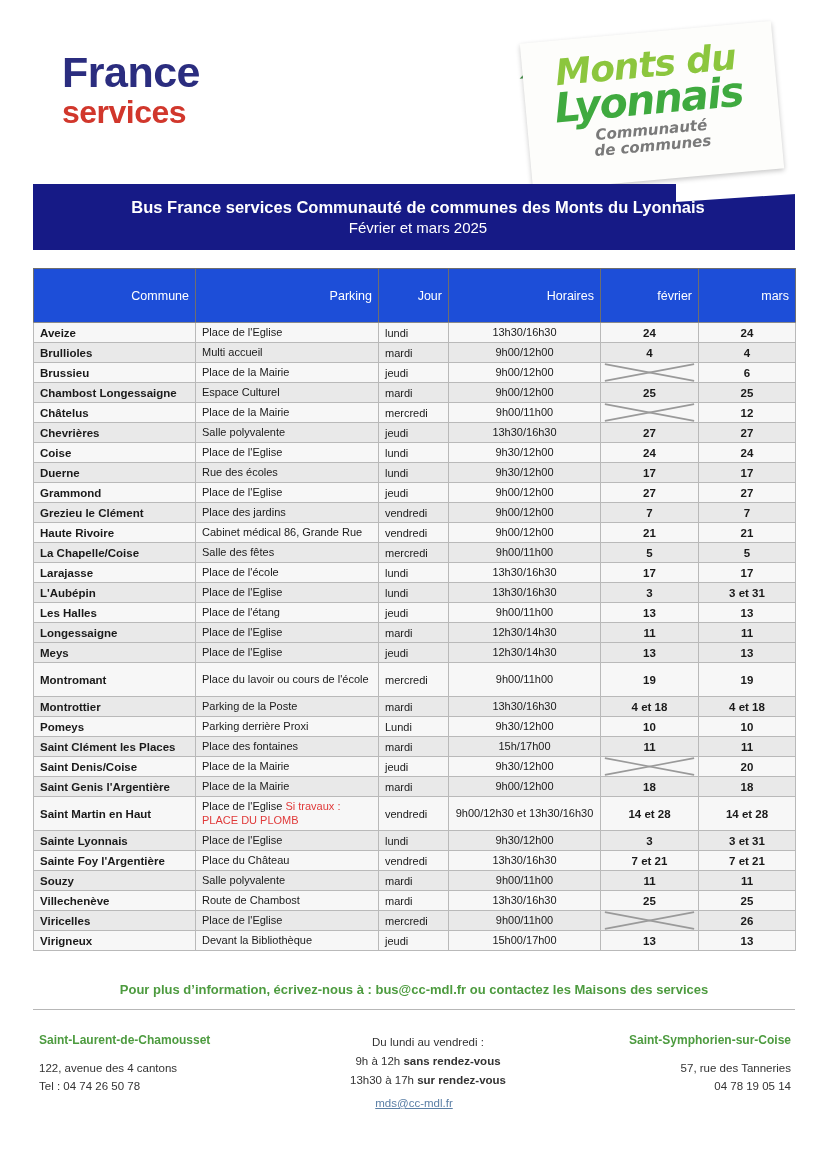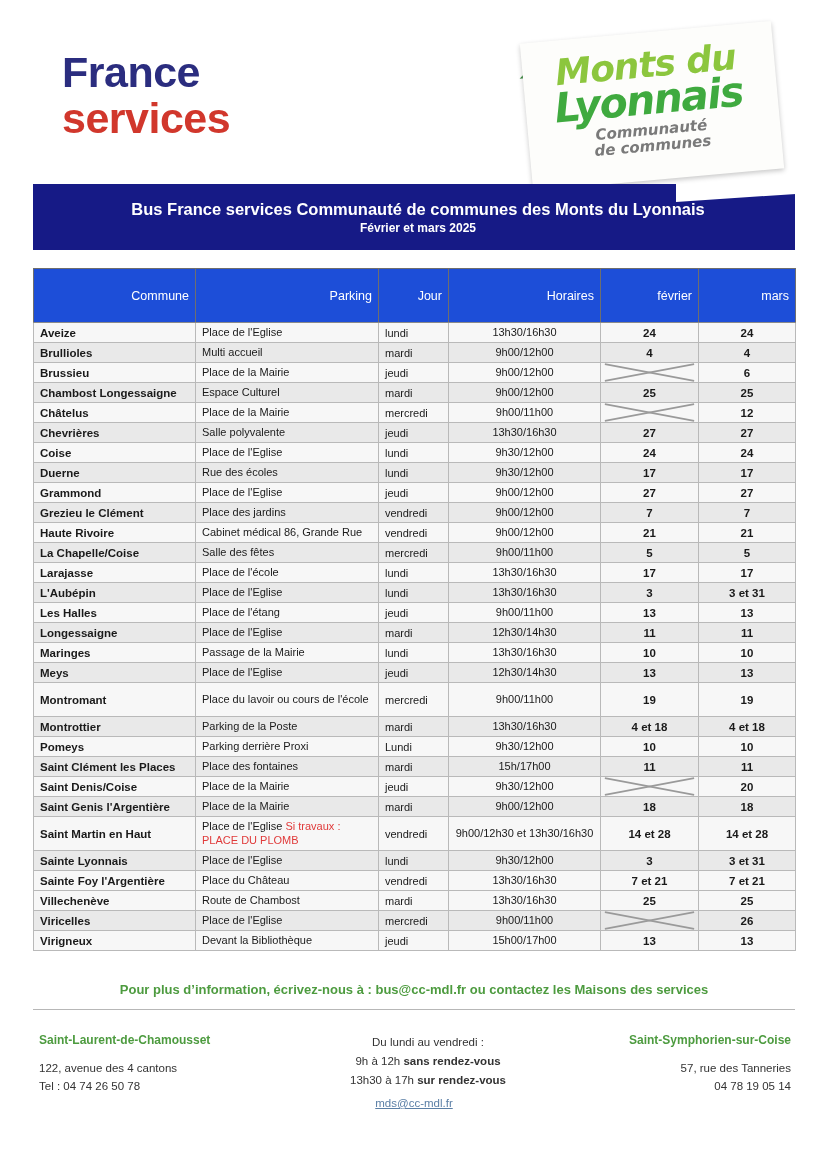--- a/index.html
+++ b/index.html
@@ -13,21 +13,21 @@
   .page{position:relative;width:684px;height:1170px;}
 
   
   .brand-area{position:absolute;left:0;top:0;width:828px;height:180px;}
   .fs-logo{position:absolute;left:62px;top:50px;}
   .fs-logo .fs-line1{
     font-size:43px;font-weight:bold;color:#2b2d7f;
     line-height:1.03;letter-spacing:-0.5px;
   }
   .fs-logo .fs-line2{
-    font-size:43px;font-weight:bold;color:#d1372c;
+    font-size:32px;font-weight:bold;color:#d1372c;
     line-height:1.03;letter-spacing:-0.5px;margin-top:2px;
   }
 
   
   .mdl-wrap{position:absolute;left:508px;top:24px;width:280px;height:160px;}
   .mdl-tri{
     position:absolute;left:10px;top:23px;width:0;height:0;
     border-left:34px solid transparent;
     border-bottom:30px solid #3b8a3f;
     transform:rotate(-6deg);
@@ -66,21 +66,21 @@
 
   
   .banner{
     position:absolute;left:33px;top:184px;width:762px;height:66px;
     background:#161a86;color:#ffffff;
     display:flex;flex-direction:column;align-items:center;justify-content:center;
     box-sizing:border-box;
     padding-left:8px;
   }
   .banner .b1{font-size:16.5px;font-weight:bold;line-height:1.35;}
-  .banner .b2{font-size:12px;font-weight:bold;line-height:1.35;}
+  .banner .b2{font-size:15px;font-weight:normal;line-height:1.35;}
   .banner-notch{
     position:absolute;left:676px;top:184px;
     width:120px;height:18px;background:#ffffff;
     clip-path:polygon(0 0,100% 0,100% 55%,0 100%);
   }
 
   
   .tbl-wrap{position:absolute;left:33px;top:268px;width:762px;}
   table.sched{
     border-collapse:collapse;width:762px;
@@ -348,28 +348,20 @@
             <td class="c-num">13</td>
           </tr>
           <tr class="even">
             <td class="c-com">Longessaigne</td>
             <td class="c-park">Place de l'Eglise</td>
             <td class="c-jour">mardi</td>
             <td class="c-hor">12h30/14h30</td>
             <td class="c-num">11</td>
             <td class="c-num">11</td>
           </tr>
-          <tr class="odd">
-            <td class="c-com">Maringes</td>
-            <td class="c-park">Passage de la Mairie</td>
-            <td class="c-jour">lundi</td>
-            <td class="c-hor">13h30/16h30</td>
-            <td class="c-num">10</td>
-            <td class="c-num">10</td>
-          </tr>
           <tr class="even">
             <td class="c-com">Meys</td>
             <td class="c-park">Place de l'Eglise</td>
             <td class="c-jour">jeudi</td>
             <td class="c-hor">12h30/14h30</td>
             <td class="c-num">13</td>
             <td class="c-num">13</td>
           </tr>
           <tr class="odd" style="height: 34px;">
             <td class="c-com">Montromant</td>
@@ -440,20 +432,28 @@
             <td class="c-num">3</td>
             <td class="c-num">3 et 31</td>
           </tr>
           <tr class="odd">
             <td class="c-com">Sainte Foy l'Argentière</td>
             <td class="c-park">Place du Château</td>
             <td class="c-jour">vendredi</td>
             <td class="c-hor">13h30/16h30</td>
             <td class="c-num">7 et 21</td>
             <td class="c-num">7 et 21</td>
+          </tr>
+          <tr class="even">
+            <td class="c-com">Souzy</td>
+            <td class="c-park">Salle polyvalente</td>
+            <td class="c-jour">mardi</td>
+            <td class="c-hor">9h00/11h00</td>
+            <td class="c-num">11</td>
+            <td class="c-num">11</td>
           </tr>
           <tr class="odd">
             <td class="c-com">Villechenève</td>
             <td class="c-park">Route de Chambost</td>
             <td class="c-jour">mardi</td>
             <td class="c-hor">13h30/16h30</td>
             <td class="c-num">25</td>
             <td class="c-num">25</td>
           </tr>
           <tr class="even">

